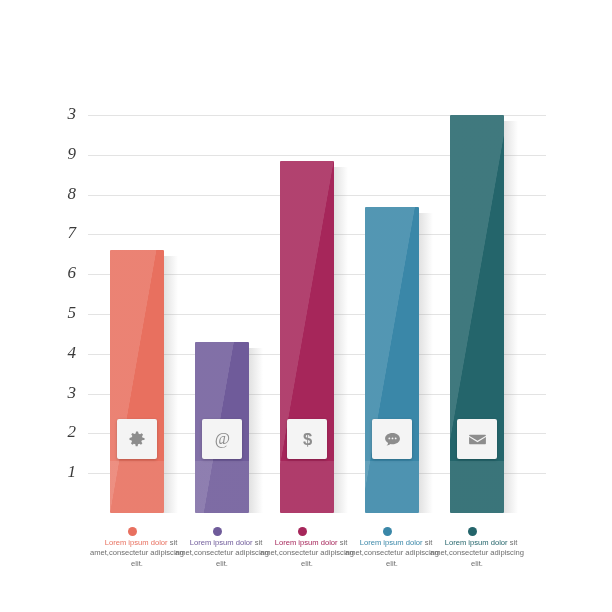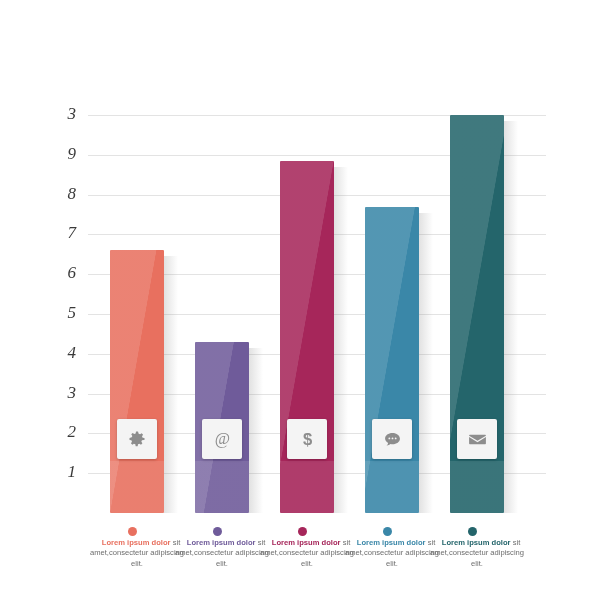--- a/index.html
+++ b/index.html
@@ -73,21 +73,21 @@
   .legend-dot{
     position:absolute;left:39px;top:2px;
     width:9px;height:9px;border-radius:50%;
   }
   .legend-text{
     position:absolute;left:0;top:13px;width:96px;
     font-size:7.6px;line-height:10.4px;
     color:#6d6d6d;
     text-align:center;
   }
-  .legend-text b{font-weight:bold;padding-left:8px;}
+  .legend-text b{font-weight:normal;padding-left:8px;}
 </style>
 </head>
 <body>
 
 <div id="root">
   <div class="plot" id="plot">
       <div class="gridline" style="top: 358.2px;"></div>
       <div class="ytick" style="top: 347.2px; left: -52px;">1</div>
       <div class="gridline" style="top: 318.4px;"></div>
       <div class="ytick" style="top: 307.4px; left: -52px;">2</div>

